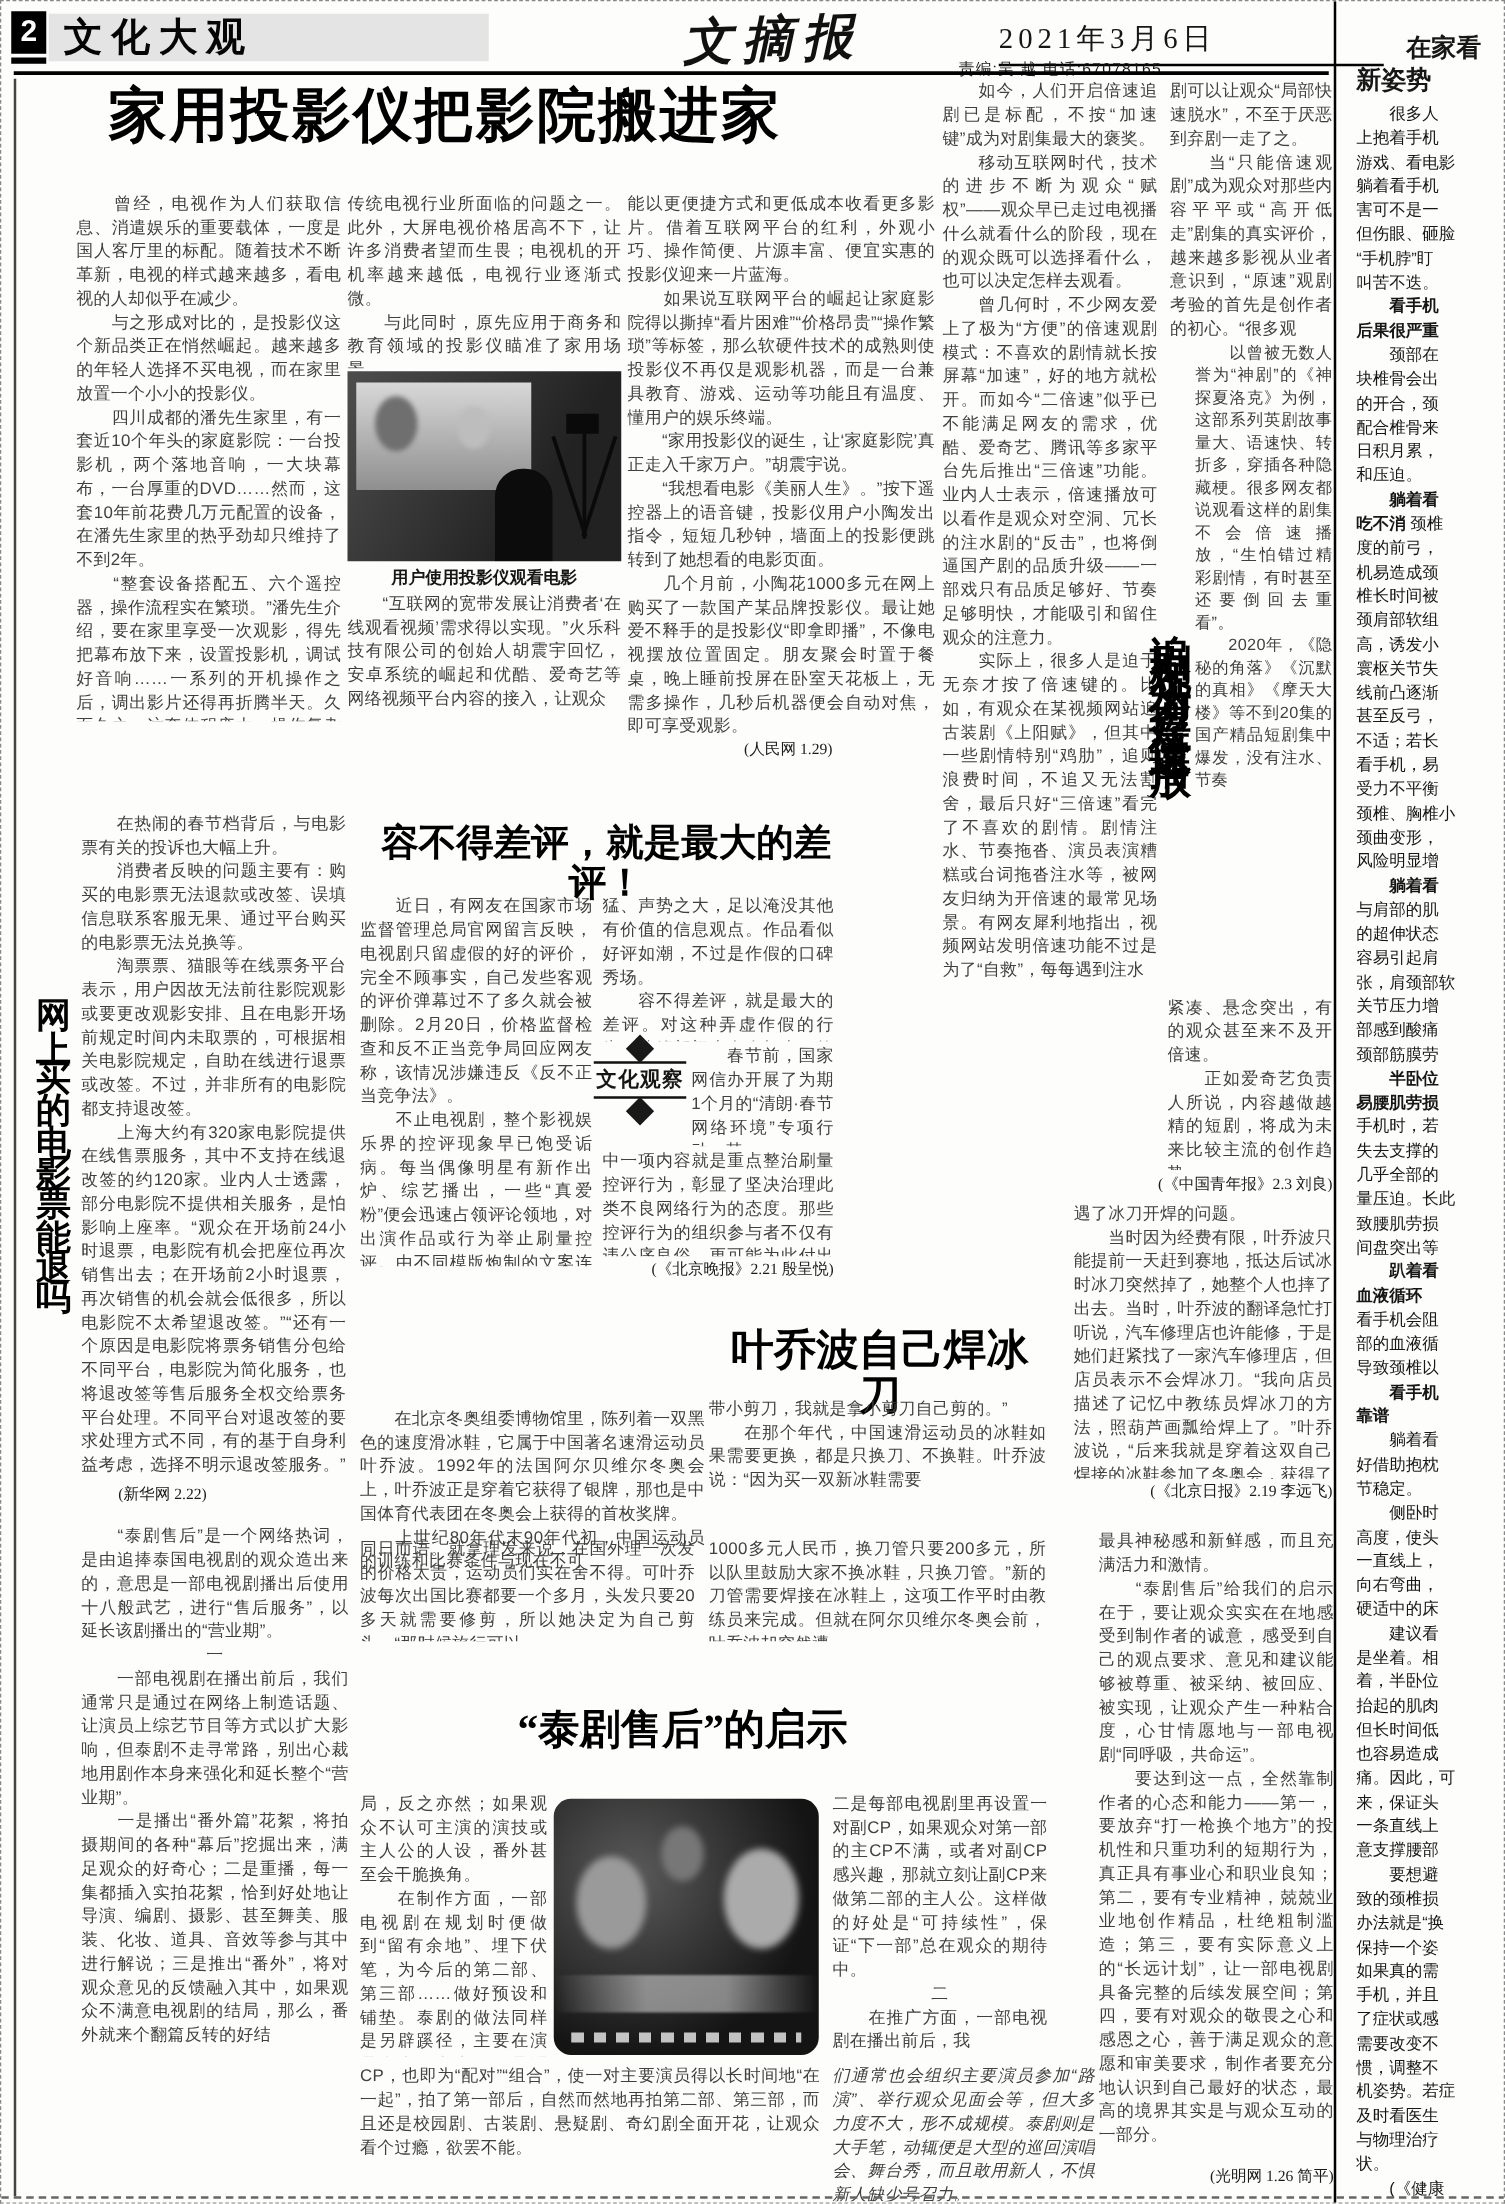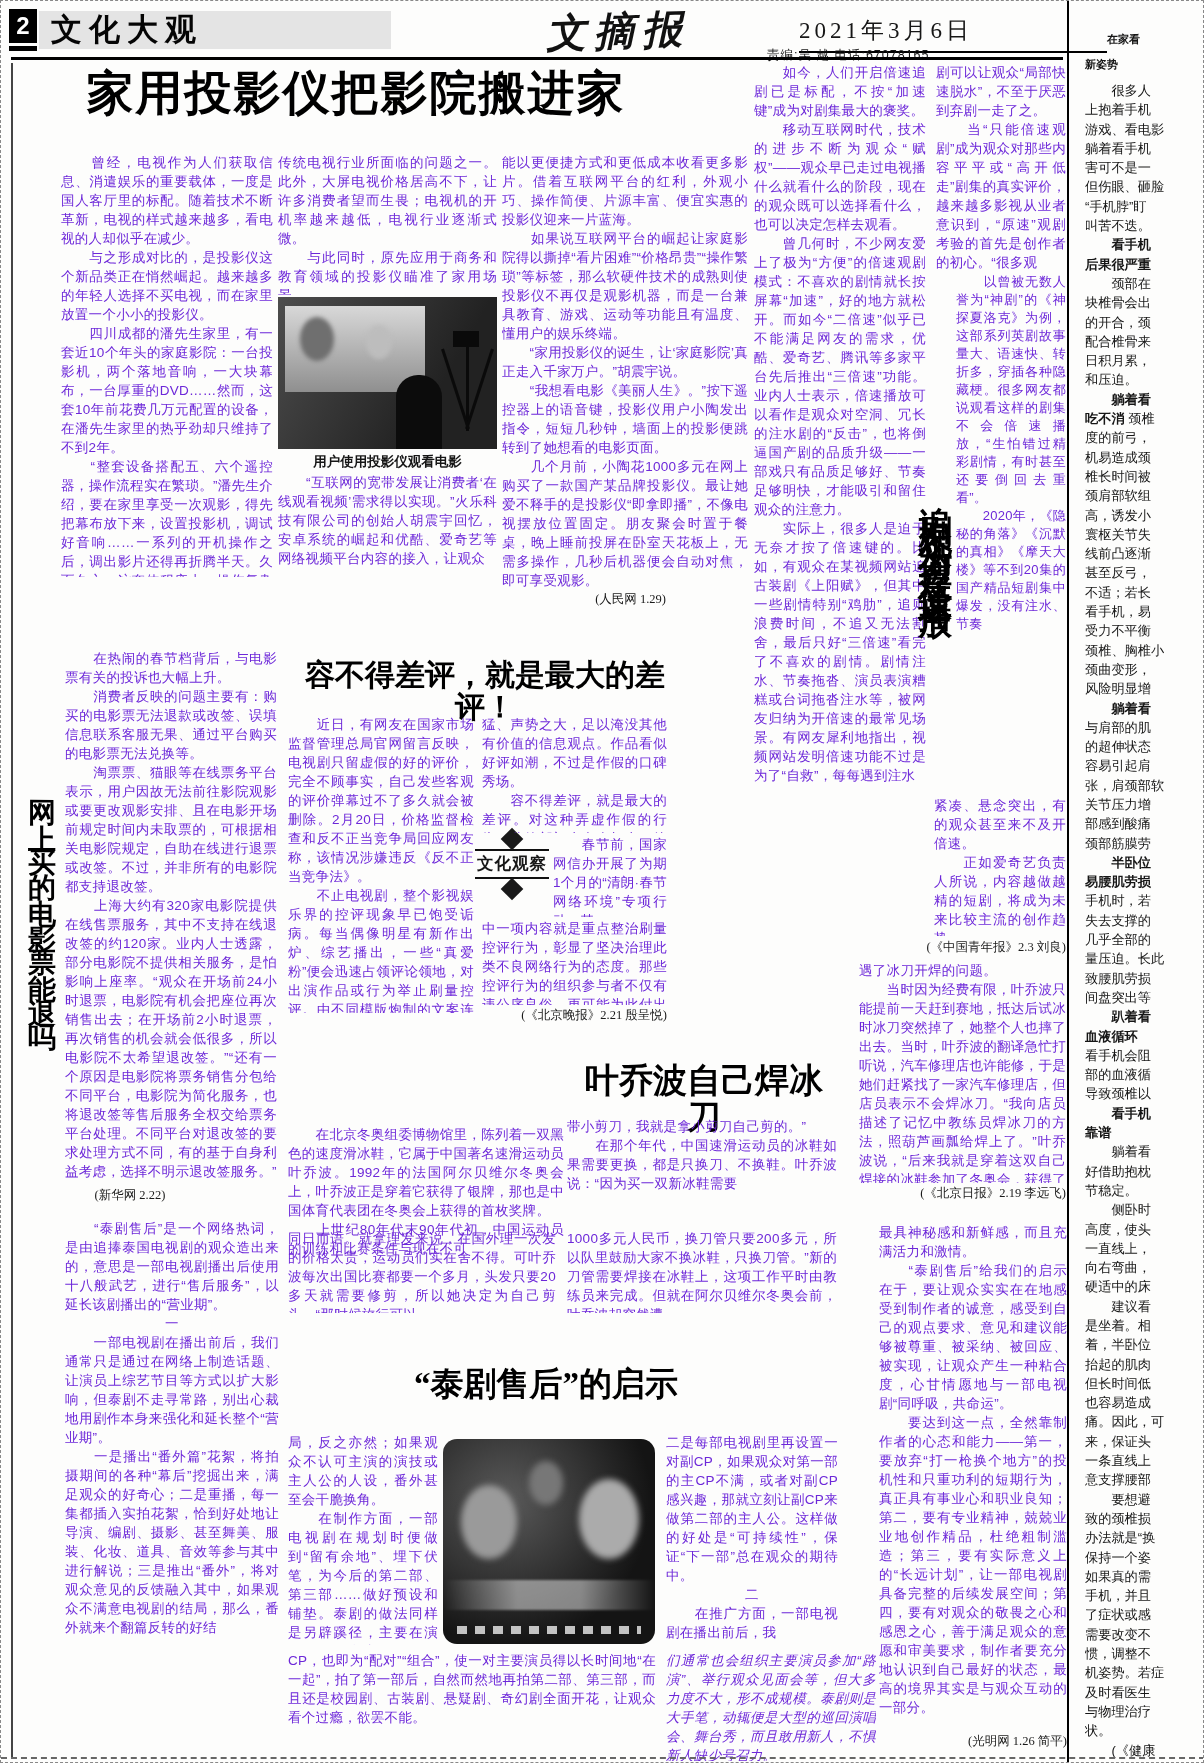--- a/index.html
+++ b/index.html
@@ -1,19 +1,19 @@
 <!DOCTYPE html>
 <html><head>
 <meta charset="utf-8">
 <style>
   html,body{margin:0;padding:0;background:#fff;}
   .page{position:relative;width:1204px;height:1763px;background:#fdfdfc;overflow:hidden;
         border:1px dashed #888;box-sizing:border-box;
         font-family:"Liberation Sans","DejaVu Sans",sans-serif;color:#161616;}
-  .col{position:absolute;overflow:hidden;text-align:justify;font-size:13.5px;line-height:19px;color:#6d28d9;letter-spacing:.3px;}
+  .col{position:absolute;overflow:hidden;text-align:justify;font-size:13.5px;line-height:19px;color:#404040;letter-spacing:.3px;}
   .col .para{margin:0;}
   .col .para.ctr{text-align:center;text-indent:0;}
   .attr{position:absolute;font-size:12.5px;color:#1a1a1a;text-align:right;font-family:"Liberation Serif","DejaVu Serif",serif;}
   .hl{position:absolute;font-family:"Liberation Serif","DejaVu Serif",serif;font-weight:900;color:#000;
       text-align:center;line-height:1.05;}
   .vhl{writing-mode:vertical-rl;text-orientation:upright;}
   
   .numbox{position:absolute;left:8px;top:8px;width:28px;height:34px;background:#000;color:#fff;
           font-weight:bold;font-size:24px;text-align:center;line-height:34px;}
   .numbar{position:absolute;left:8px;top:45px;width:28px;height:5px;background:#000;}
@@ -46,21 +46,21 @@
   .poster{position:absolute;left:442px;top:1438px;width:212px;height:205px;border-radius:14px;
           background:radial-gradient(circle at 30% 30%,#5a5a5a,#141414 70%);overflow:hidden;}
   .poster .face1{position:absolute;left:18px;top:46px;width:56px;height:74px;background:#9a9a9a;border-radius:50%;filter:blur(3px);}
   .poster .face2{position:absolute;right:16px;top:40px;width:60px;height:80px;background:#ababab;border-radius:50%;filter:blur(3px);}
   .poster .face3{position:absolute;left:86px;top:22px;width:34px;height:44px;background:#777;border-radius:50%;filter:blur(3px);}
   .poster .title{position:absolute;left:0;right:0;bottom:34px;height:30px;background:linear-gradient(90deg,transparent,#ddd 35%,#ddd 65%,transparent);opacity:.55;filter:blur(1px);}
   .poster .logos{position:absolute;left:14px;right:14px;bottom:10px;height:8px;
                  background:repeating-linear-gradient(90deg,#eee 0 10px,transparent 10px 18px);opacity:.8;}
   
   .rail{position:absolute;left:1068px;top:0;width:136px;height:1763px;overflow:hidden;padding:26px 0 0 16px;box-sizing:border-box;}
-  .rail .t{font-size:11px;font-weight:900;line-height:25px;white-space:nowrap;}
+  .rail .t{font-size:20px;font-weight:900;line-height:25px;white-space:nowrap;}
   .rail-lines{margin-top:4px;font-size:13.2px;line-height:19.3px;}
   .rail-lines .ln{white-space:nowrap;overflow:hidden;}
   .rail-lines .b{font-weight:900;}
   .footrule{position:absolute;left:0;bottom:3px;width:1204px;border-top:2px dashed #666;}
 </style>
 </head>
 <body>
 
 <div class="page">
 

